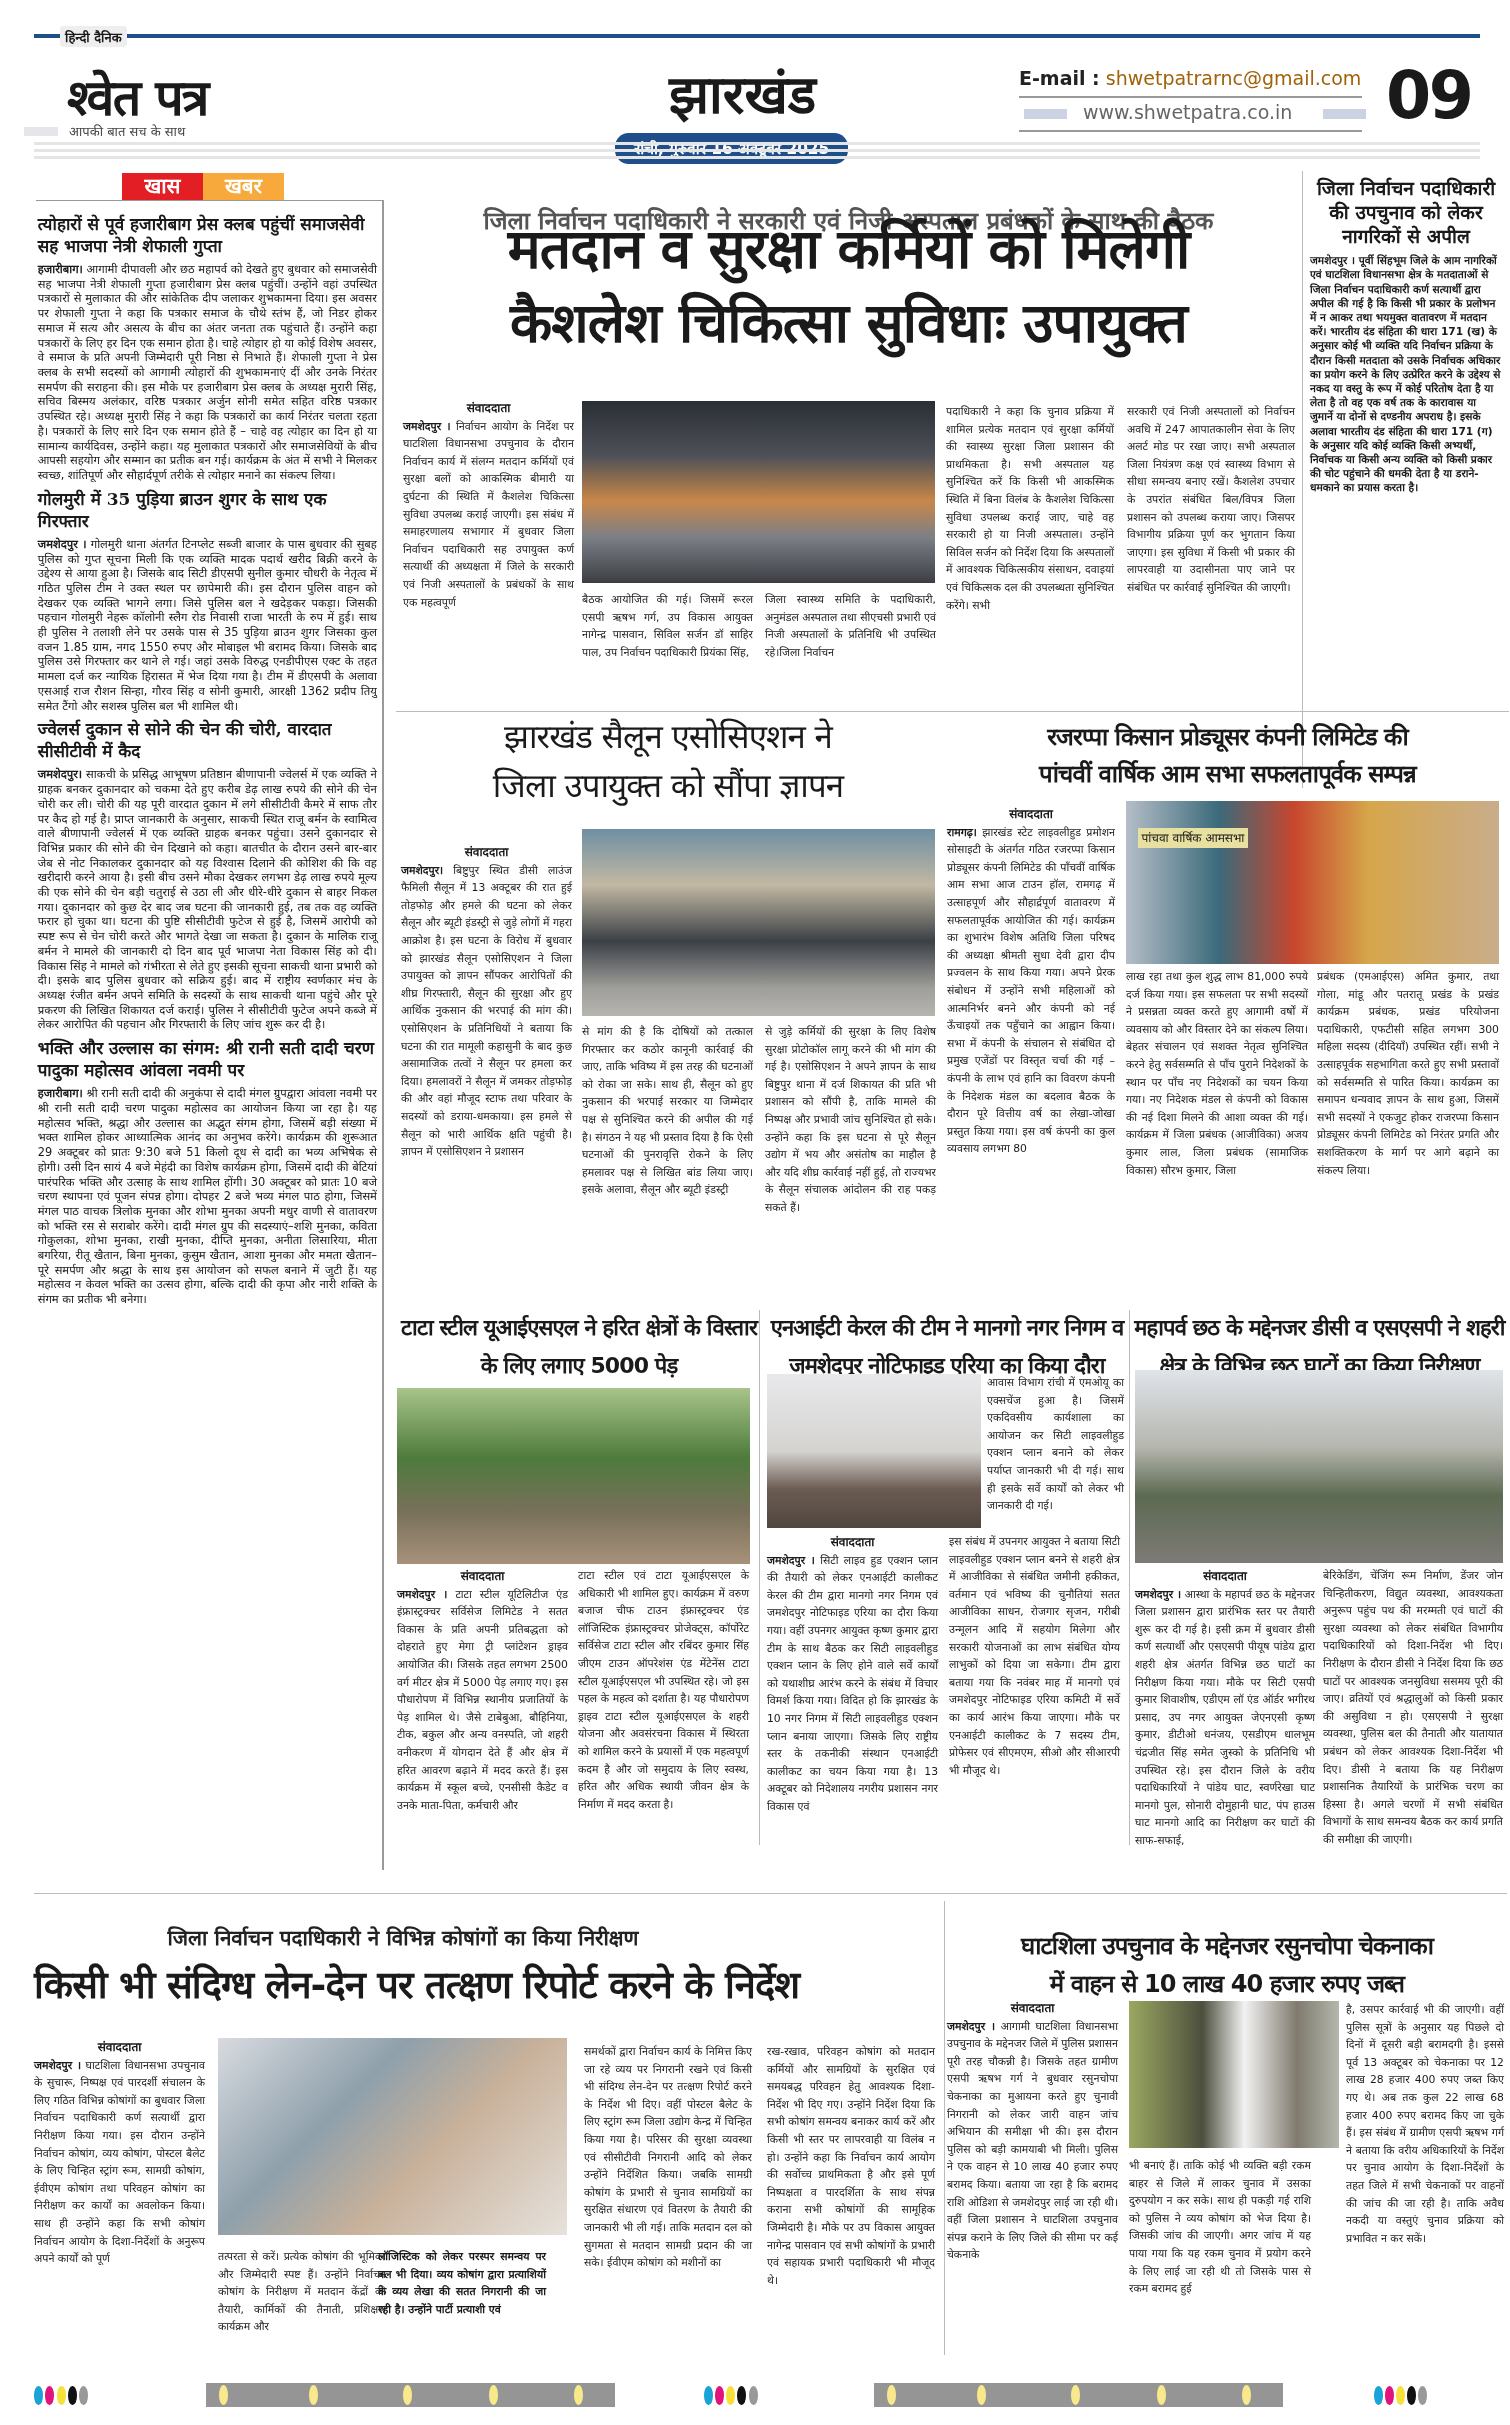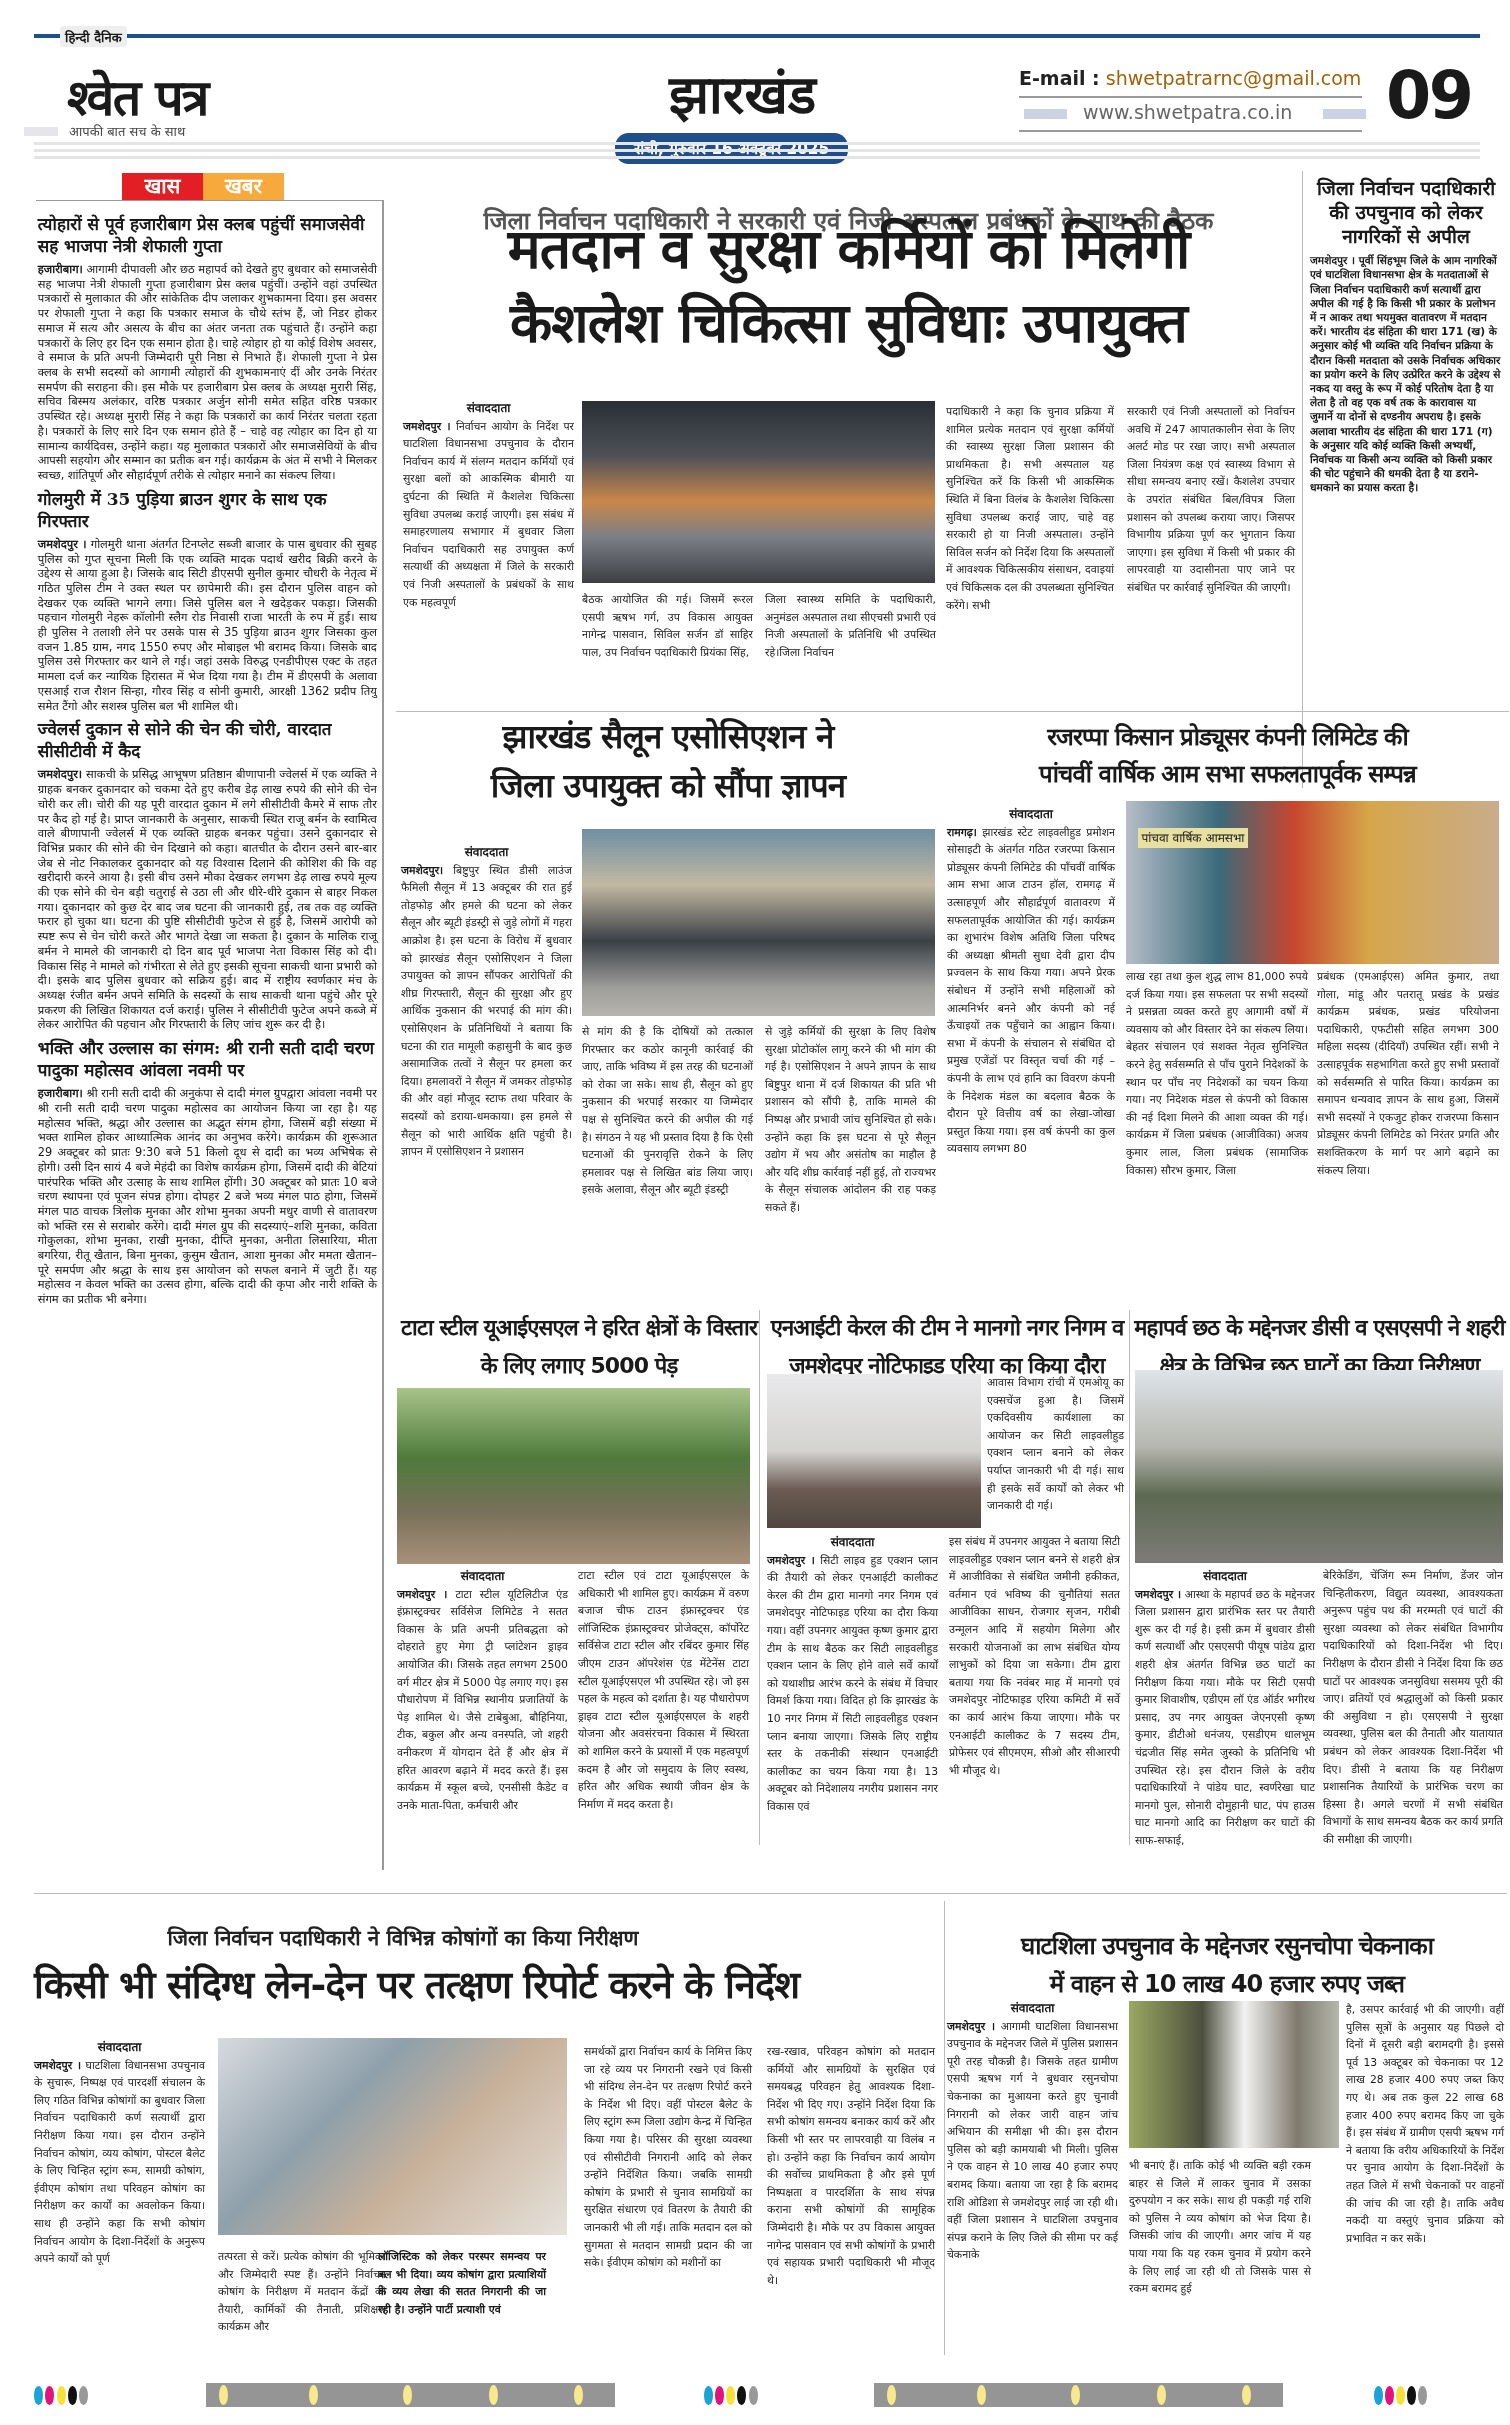--- a/index.html
+++ b/index.html
@@ -23,21 +23,21 @@
   .kicker-orange { left: 203px; top: 173px; width: 81px; height: 27px; background: #f7a93b; color: #fff; font-weight: bold; font-size: 20.6px; text-align: center; line-height: 27px; }
   .left-col { left: 36px; top: 200px; width: 348px; height: 1670px; border-right: 2.6px solid #999; border-top: 0.9px solid #999; padding: 6.9px 5.1px 0 1.7px; }
   .lh { font-weight: bold; font-size: 17px; line-height: 22px; margin: 5.1px 0 5.1px; font-family: "DejaVu Serif", serif; }
   .body { font-size: 11.4px; line-height: 14.7px; text-align: justify; }
   .body b { font-weight: bold; }
   .col-text { font-size: 10.8px; line-height: 17.6px; text-align: justify; }
   .dateline { font-weight: bold; }
   .byline { text-align: center; font-weight: bold; font-size: 12px; margin-bottom: 1.7px; }
   .kicker-grey { font-size: 24px; color: #555; font-weight: bold; }
   .hl-main { font-size: 55px; font-weight: bold; line-height: 70px; font-family: "DejaVu Serif", serif; letter-spacing: -0.9px; }
-  .hl2 { font-size: 33px; font-weight: bold; line-height: 48px; letter-spacing: -0.9px; }
+  .hl2 { font-size: 33px; font-weight: normal; line-height: 48px; letter-spacing: -0.9px; }
   .hl3 { font-size: 22px; font-weight: bold; line-height: 38px; letter-spacing: -0.9px; text-align: center; }
   .photo { background: linear-gradient(135deg, #6d7b6a 0%, #9aa38a 35%, #5a6458 60%, #a9a59a 100%); }
   .photo.meeting { background: linear-gradient(180deg, #2a2e35 0%, #4d5057 30%, #c9874a 55%, #7b7f86 75%, #3c3e43 100%); }
   .photo.protest { background: linear-gradient(180deg, #6f8fa3 0%, #c2b8a2 30%, #3b4046 60%, #9e9e9a 85%, #b7b5b0 100%); }
   .photo.agm { background: linear-gradient(90deg, #b5bec8 0%, #3b6a7a 25%, #c7462e 45%, #d6a64a 65%, #c9ad8b 100%); }
   .photo.trees { background: linear-gradient(180deg, #a8c48a 0%, #4e7a3c 40%, #78705a 70%, #a8917a 100%); }
   .photo.hall { background: linear-gradient(180deg, #e9e9ec 0%, #d5d3d0 50%, #6b5b52 75%, #50473f 100%); }
   .photo.ghat { background: linear-gradient(180deg, #dfe4ea 0%, #b5b6ae 40%, #5c6a52 65%, #7e7b76 100%); }
   .photo.inspect { background: linear-gradient(135deg, #d8dbe0 0%, #8fa0ab 35%, #c8b19a 60%, #e6e2dc 100%); }
   .photo.car { background: linear-gradient(90deg, #9aa860 0%, #4d4f3e 35%, #f2f2f2 55%, #807a6e 80%, #b4b7ad 100%); }

